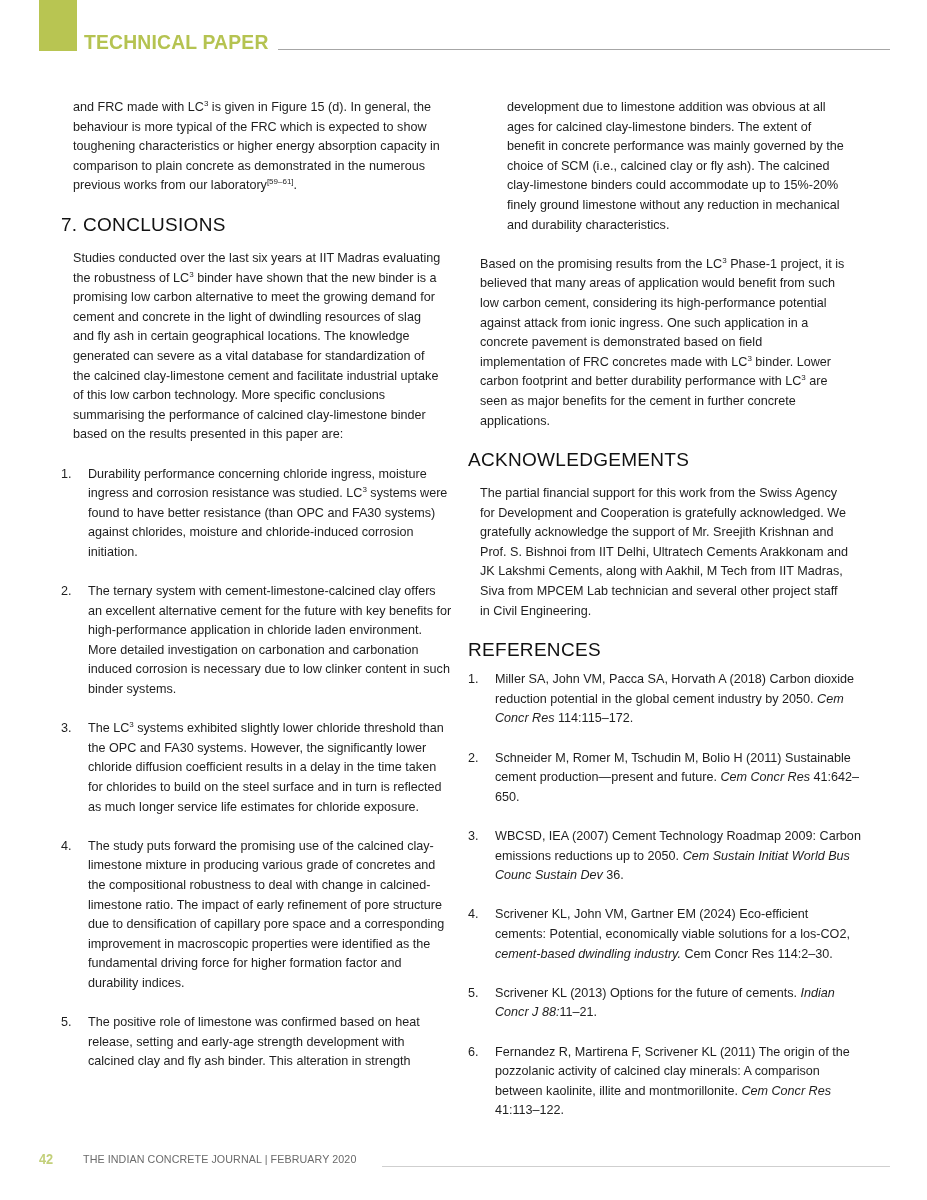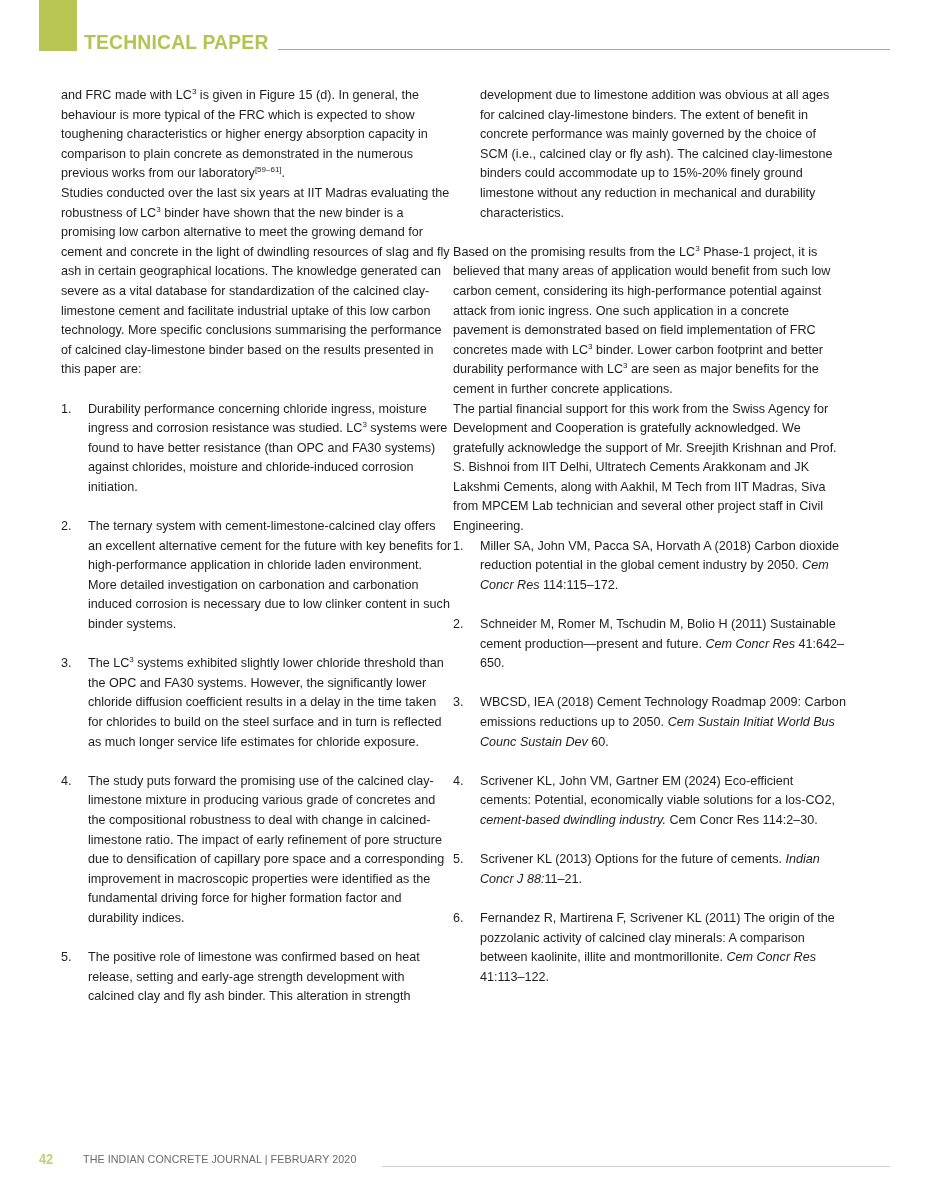--- a/index.html
+++ b/index.html
@@ -6,22 +6,22 @@
     body { width: 927px; height: 1200px; position: relative; overflow: hidden;
            font-family: "Liberation Sans", "DejaVu Sans", sans-serif; color: #1e1e1e; }
     .header-bar { position: absolute; left: 39px; top: 0; width: 38px; height: 51px; background: #b8c552; }
     .header-title { position: absolute; left: 84px; top: 30px; font-family: "Liberation Sans", sans-serif;
                     font-weight: bold; font-size: 21px; letter-spacing: 0.2px; color: #b5c351; line-height: 24px;
                     transform: scaleX(0.92); transform-origin: left top; }
     .header-rule { position: absolute; left: 278px; right: 37px; top: 49px; height: 1px; background: #a6a6a6; }
 
     .col { position: absolute; top: 86px; font-size: 12.6px; line-height: 19.6px; }
     .col-left { left: 61px; width: 392px; }
-    .col-right { left: 453px; width: 393px; }
-    p { margin: 0; }
+    .col-right { left: 468px; width: 393px; }
+    p { margin: 12px; }
     sup { font-size: 8px; line-height: 0; vertical-align: 5px; }
     .section-heading { font-size: 19px; font-weight: normal; margin: 17px 0 8px 0; line-height: 24px; letter-spacing: 0.3px; color: #111; }
     .ol { margin: 0; padding: 0; list-style: none; }
     .ol li { position: relative; padding-left: 27px; margin-bottom: 19.6px; }
     .ol li .num { position: absolute; left: 0; top: 0; }
     .indent-block { padding-left: 27px; }
     em { font-style: italic; }
 
     .footer-num { position: absolute; left: 39px; top: 1150px; font-weight: bold; font-size: 15px; color: #c3d07a;
                   transform: scaleX(0.85); transform-origin: left top; }
@@ -32,43 +32,46 @@
 </head>
 <body>
 
 <div class="header-bar"></div>
 <div class="header-title">TECHNICAL PAPER</div>
 <div class="header-rule"></div>
 
 <div class="col col-left">
   <p><span>and FRC made with LC</span><sup>3</sup><span> is given in Figure 15 (d). In general, the behaviour is more typical of the FRC which is expected to show toughening characteristics or higher energy absorption capacity in comparison to plain concrete as demonstrated in the numerous previous works from our laboratory</span><sup>[59–61]</sup><span>.</span></p>
 
+  <h2 class="section-heading">7. CONCLUSIONS</h2>
 
   <p style="margin-bottom:19.6px;"><span>Studies conducted over the last six years at IIT Madras evaluating the robustness of LC</span><sup>3</sup><span> binder have shown that the new binder is a promising low carbon alternative to meet the growing demand for cement and concrete in the light of dwindling resources of slag and fly ash in certain geographical locations. The knowledge generated can severe as a vital database for standardization of the calcined clay-limestone cement and facilitate industrial uptake of this low carbon technology. More specific conclusions summarising the performance of calcined clay-limestone binder based on the results presented in this paper are:</span></p>
 
   <ol class="ol">
     <li><span class="num">1.</span><span>Durability performance concerning chloride ingress, moisture ingress and corrosion resistance was studied. LC</span><sup>3</sup><span> systems were found to have better resistance (than OPC and FA30 systems) against chlorides, moisture and chloride-induced corrosion initiation.</span></li>
     <li><span class="num">2.</span><span>The ternary system with cement-limestone-calcined clay offers an excellent alternative cement for the future with key benefits for high-performance application in chloride laden environment. More detailed investigation on carbonation and carbonation induced corrosion is necessary due to low clinker content in such binder systems.</span></li>
     <li><span class="num">3.</span><span>The LC</span><sup>3</sup><span> systems exhibited slightly lower chloride threshold than the OPC and FA30 systems. However, the significantly lower chloride diffusion coefficient results in a delay in the time taken for chlorides to build on the steel surface and in turn is reflected as much longer service life estimates for chloride exposure.</span></li>
     <li><span class="num">4.</span><span>The study puts forward the promising use of the calcined clay-limestone mixture in producing various grade of concretes and the compositional robustness to deal with change in calcined-limestone ratio. The impact of early refinement of pore structure due to densification of capillary pore space and a corresponding improvement in macroscopic properties were identified as the fundamental driving force for higher formation factor and durability indices.</span></li>
     <li style="margin-bottom:0;"><span class="num">5.</span><span>The positive role of limestone was confirmed based on heat release, setting and early-age strength development with calcined clay and fly ash binder. This alteration in strength</span></li>
   </ol>
 </div>
 
 <div class="col col-right">
   <p class="indent-block" style="margin-bottom:19.6px;">development due to limestone addition was obvious at all ages for calcined clay-limestone binders. The extent of benefit in concrete performance was mainly governed by the choice of SCM (i.e., calcined clay or fly ash). The calcined clay-limestone binders could accommodate up to 15%-20% finely ground limestone without any reduction in mechanical and durability characteristics.</p>
 
   <p><span>Based on the promising results from the LC</span><sup>3</sup><span> Phase-1 project, it is believed that many areas of application would benefit from such low carbon cement, considering its high-performance potential against attack from ionic ingress. One such application in a concrete pavement is demonstrated based on field implementation of FRC concretes made with LC</span><sup>3</sup><span> binder. Lower carbon footprint and better durability performance with LC</span><sup>3</sup><span> are seen as major benefits for the cement in further concrete applications.</span></p>
 
+  <h2 class="section-heading">ACKNOWLEDGEMENTS</h2>
   <p>The partial financial support for this work from the Swiss Agency for Development and Cooperation is gratefully acknowledged. We gratefully acknowledge the support of Mr. Sreejith Krishnan and Prof. S. Bishnoi from IIT Delhi, Ultratech Cements Arakkonam and JK Lakshmi Cements, along with Aakhil, M Tech from IIT Madras, Siva from MPCEM Lab technician and several other project staff in Civil Engineering.</p>
 
+  <h2 class="section-heading">REFERENCES</h2>
   <ol class="ol">
     <li><span class="num">1.</span><span>Miller SA, John VM, Pacca SA, Horvath A (2018) Carbon dioxide reduction potential in the global cement industry by 2050. </span><em>Cem Concr Res</em><span> 114:115–172.</span></li>
     <li><span class="num">2.</span><span>Schneider M, Romer M, Tschudin M, Bolio H (2011) Sustainable cement production—present and future. </span><em>Cem Concr Res</em><span> 41:642–650.</span></li>
-    <li><span class="num">3.</span><span>WBCSD, IEA (2018) Cement Technology Roadmap 2009: Carbon emissions reductions up to 2050. </span><em>Cem Sustain Initiat World Bus Counc Sustain Dev</em><span> 60.</span></li>
+    <li><span class="num">3.</span><span>WBCSD, IEA (2007) Cement Technology Roadmap 2009: Carbon emissions reductions up to 2050. </span><em>Cem Sustain Initiat World Bus Counc Sustain Dev</em><span> 36.</span></li>
     <li><span class="num">4.</span><span>Scrivener KL, John VM, Gartner EM (2024) Eco-efficient cements: Potential, economically viable solutions for a los-CO2, </span><em>cement-based dwindling industry.</em><span> Cem Concr Res 114:2–30.</span></li>
     <li><span class="num">5.</span><span>Scrivener KL (2013) Options for the future of cements. </span><em>Indian Concr J 88:</em><span>11–21.</span></li>
     <li style="margin-bottom:0;"><span class="num">6.</span><span>Fernandez R, Martirena F, Scrivener KL (2011) The origin of the pozzolanic activity of calcined clay minerals: A comparison between kaolinite, illite and montmorillonite. </span><em>Cem Concr Res</em><span> 41:113–122.</span></li>
   </ol>
 </div>
 
 <div class="footer-num">42</div>
 <div class="footer-text">THE INDIAN CONCRETE JOURNAL | FEBRUARY 2020</div>
 <div class="footer-rule"></div>
 

